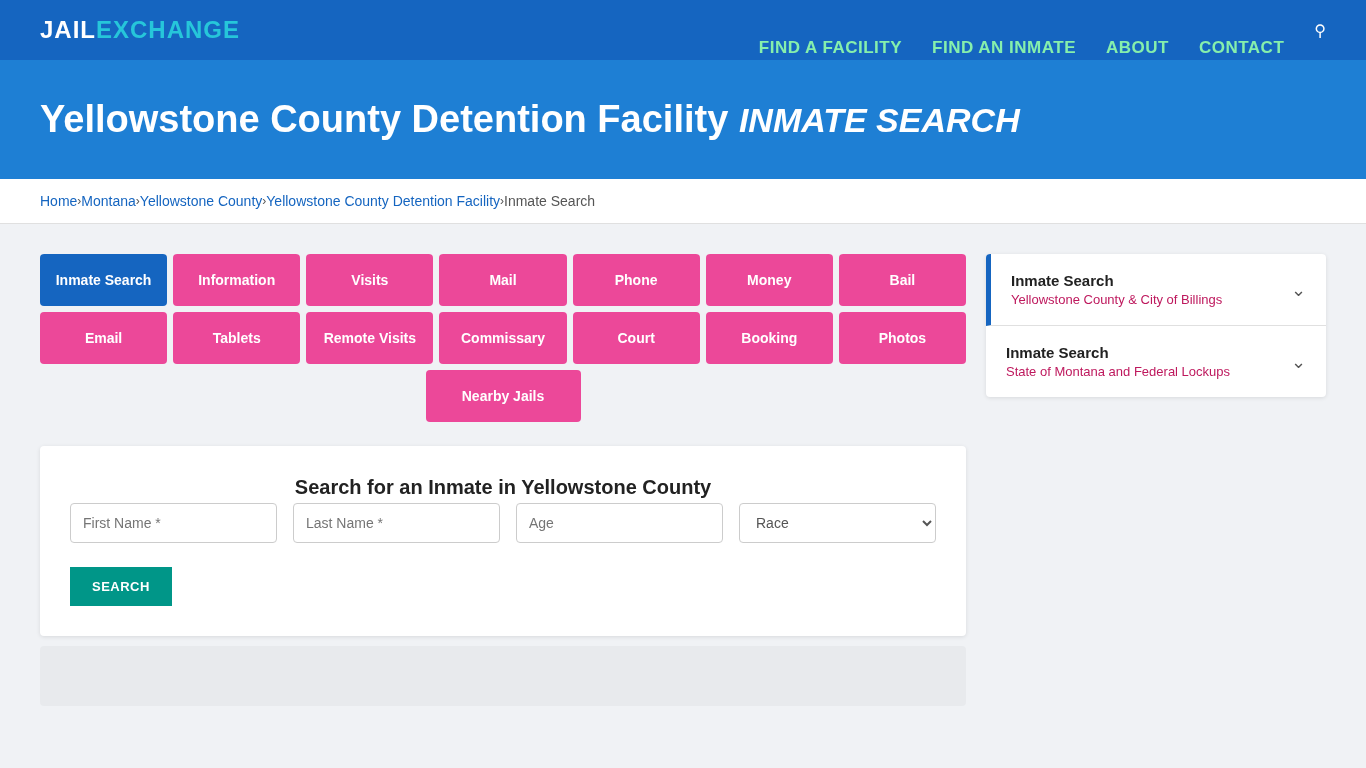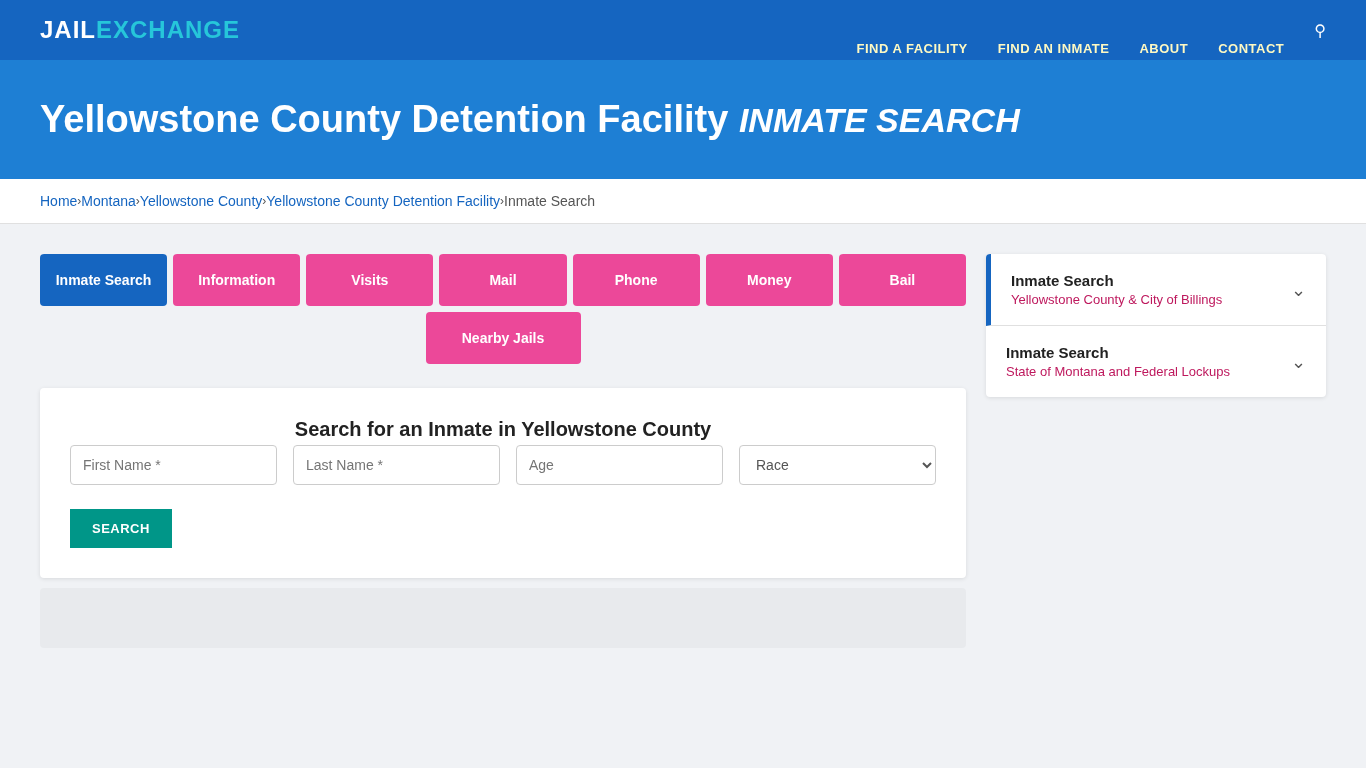--- a/index.html
+++ b/index.html
@@ -22,23 +22,23 @@
     }
     .logo span.ex {
       color: #26c6da;
     }
     .nav {
       display: flex;
       align-items: center;
       gap: 30px;
     }
     .nav a {
-      color: #fef9c3;
+      color: #86efac;
       text-decoration: none;
-      font-size: 13px;
+      font-size: 17px;
       font-weight: 700;
       letter-spacing: 0.5px;
       margin-top: 36px;
     }
     .search-icon-nav {
       color: #fff;
       font-size: 16px;
       cursor: pointer;
     }
 
@@ -260,20 +260,29 @@
     <div class="nav-buttons">
       <button class="nav-btn active">Inmate Search</button>
       <button class="nav-btn">Information</button>
       <button class="nav-btn">Visits</button>
       <button class="nav-btn">Mail</button>
       <button class="nav-btn">Phone</button>
       <button class="nav-btn">Money</button>
       <button class="nav-btn">Bail</button>
     </div>
 
+    <div class="nav-buttons-row2">
+      <button class="nav-btn">Email</button>
+      <button class="nav-btn">Tablets</button>
+      <button class="nav-btn">Remote Visits</button>
+      <button class="nav-btn">Commissary</button>
+      <button class="nav-btn">Court</button>
+      <button class="nav-btn">Booking</button>
+      <button class="nav-btn">Photos</button>
+    </div>
 
     <div class="nav-buttons-row3">
       <button class="nav-btn wide">Nearby Jails</button>
     </div>
 
     <div class="search-card">
       <h2>Search for an Inmate in Yellowstone County</h2>
       <div class="search-fields">
         <input type="text" placeholder="First Name *" style="">
         <input type="text" placeholder="Last Name *" style="">

